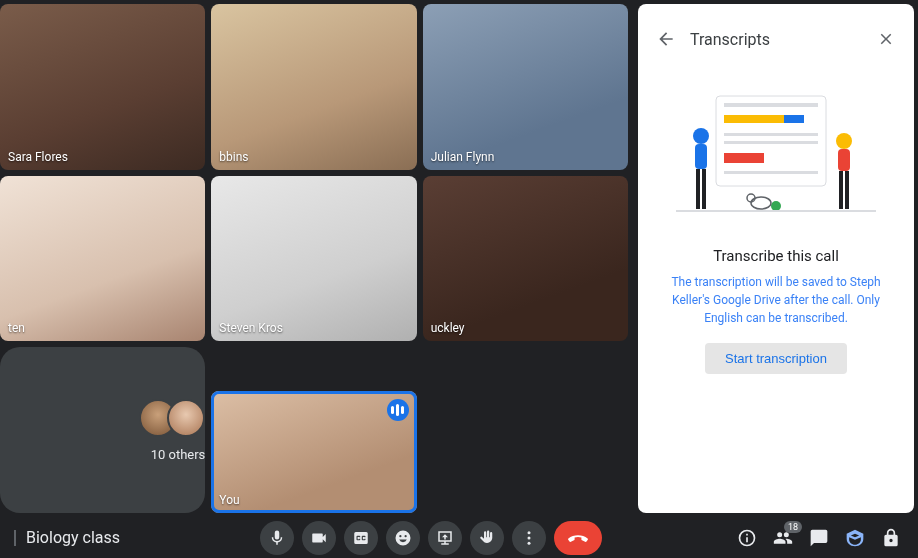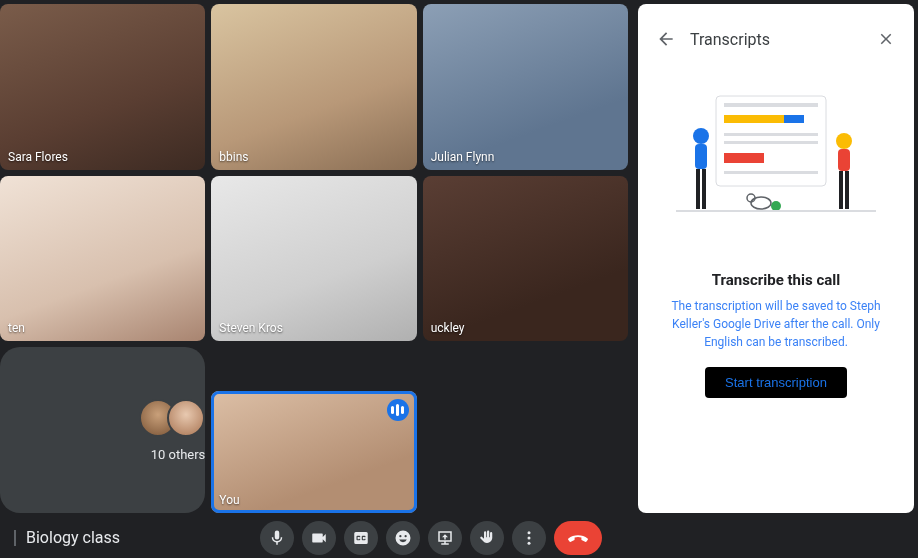--- a/index.html
+++ b/index.html
@@ -96,28 +96,28 @@
   width: 24px; height: 24px;
   display: flex; align-items: center; justify-content: center;
   cursor: pointer; color: #5f6368;
 }
 .panel-title { flex: 1; font-size: 16px; color: #3c4043; }
 .panel-illustration {
   margin: 30px 0 16px;
   display: flex; justify-content: center;
 }
 .panel-illustration svg { width: 200px; height: 150px; }
-.panel-heading { text-align: center; font-size: 15px; color: #202124; margin-bottom: 8px; font-weight: 700; margin-top: 24px; }
+.panel-heading { text-align: center; font-size: 15px; color: #202124; margin-bottom: 8px; font-weight: 400; }
 .panel-desc { text-align: center; font-size: 12px; color: #3b82f6; line-height: 1.5; padding: 0 6px; }
 .start-button {
   margin: 16px auto 0;
   padding: 8px 20px;
   font-size: 13px;
   color: #1a73e8;
-  background: #000000;
+  background: #e5e5e5;
   border: none;
   border-radius: 4px;
   cursor: pointer;
   font-weight: 500;
 }
 
 .bottom-bar {
   position: absolute;
   left: 0; right: 0; bottom: 0;
   height: 41px;
@@ -311,13 +311,41 @@
           <circle cx="12" cy="19" r="2"></circle>
         </svg>
     </div>
     <div class="ctrl-btn hangup">
       <svg width="22" height="22" viewBox="0 0 24 24">
           <path fill="#fff" d="M12 9C8 9 4.4 10.3 1.5 12.5c-.4.3-.5.9-.2 1.3l1.7 2.2c.3.4.9.5 1.3.2 1-.7 2.1-1.3 3.3-1.7.4-.1.7-.5.7-.9v-2.1c1.2-.3 2.4-.5 3.7-.5s2.5.2 3.7.5v2.1c0 .4.3.8.7.9 1.2.4 2.3 1 3.3 1.7.4.3 1 .2 1.3-.2l1.7-2.2c.3-.4.2-1-.2-1.3C19.6 10.3 16 9 12 9z"></path>
         </svg>
     </div>
   </div>
 
+  <div class="controls-right">
+    <div class="ctrl-icon">
+      <svg width="20" height="20" viewBox="0 0 24 24">
+          <path d="M11 7h2v2h-2zm0 4h2v6h-2zm1-9a10 10 0 1 0 10 10A10 10 0 0 0 12 2zm0 18a8 8 0 1 1 8-8 8 8 0 0 1-8 8z"></path>
+        </svg>
+    </div>
+    <div class="ctrl-icon">
+      <svg width="20" height="20" viewBox="0 0 24 24">
+          <path d="M16 11a3 3 0 1 0-3-3 3 3 0 0 0 3 3zm-8 0a3 3 0 1 0-3-3 3 3 0 0 0 3 3zm0 2c-2.33 0-7 1.17-7 3.5V19h14v-2.5C15 14.17 10.33 13 8 13zm8 0c-.29 0-.62.02-.97.05A4.22 4.22 0 0 1 17 16.5V19h6v-2.5c0-2.33-4.67-3.5-7-3.5z"></path>
+        </svg>
+      <div class="badge">18</div>
+    </div>
+    <div class="ctrl-icon">
+      <svg width="20" height="20" viewBox="0 0 24 24">
+          <path d="M20 2H4a2 2 0 0 0-2 2v18l4-4h14a2 2 0 0 0 2-2V4a2 2 0 0 0-2-2z"></path>
+        </svg>
+    </div>
+    <div class="ctrl-icon active">
+      <svg width="20" height="20" viewBox="0 0 24 24">
+          <path d="M12 2 2 7v6c0 5 4 9 10 9s10-4 10-9V7zM7 9l5-2 5 2-5 2zm5 11c-4 0-7-3-7-6v-3l7 3 7-3v3c0 3-3 6-7 6z"></path>
+        </svg>
+    </div>
+    <div class="ctrl-icon">
+      <svg width="20" height="20" viewBox="0 0 24 24">
+          <path d="M18 8h-1V6a5 5 0 0 0-10 0v2H6a2 2 0 0 0-2 2v10a2 2 0 0 0 2 2h12a2 2 0 0 0 2-2V10a2 2 0 0 0-2-2zM9 6a3 3 0 0 1 6 0v2H9zm3 11a2 2 0 1 1 2-2 2 2 0 0 1-2 2z"></path>
+        </svg>
+    </div>
+  </div>
 </div>
 
 </body></html>

